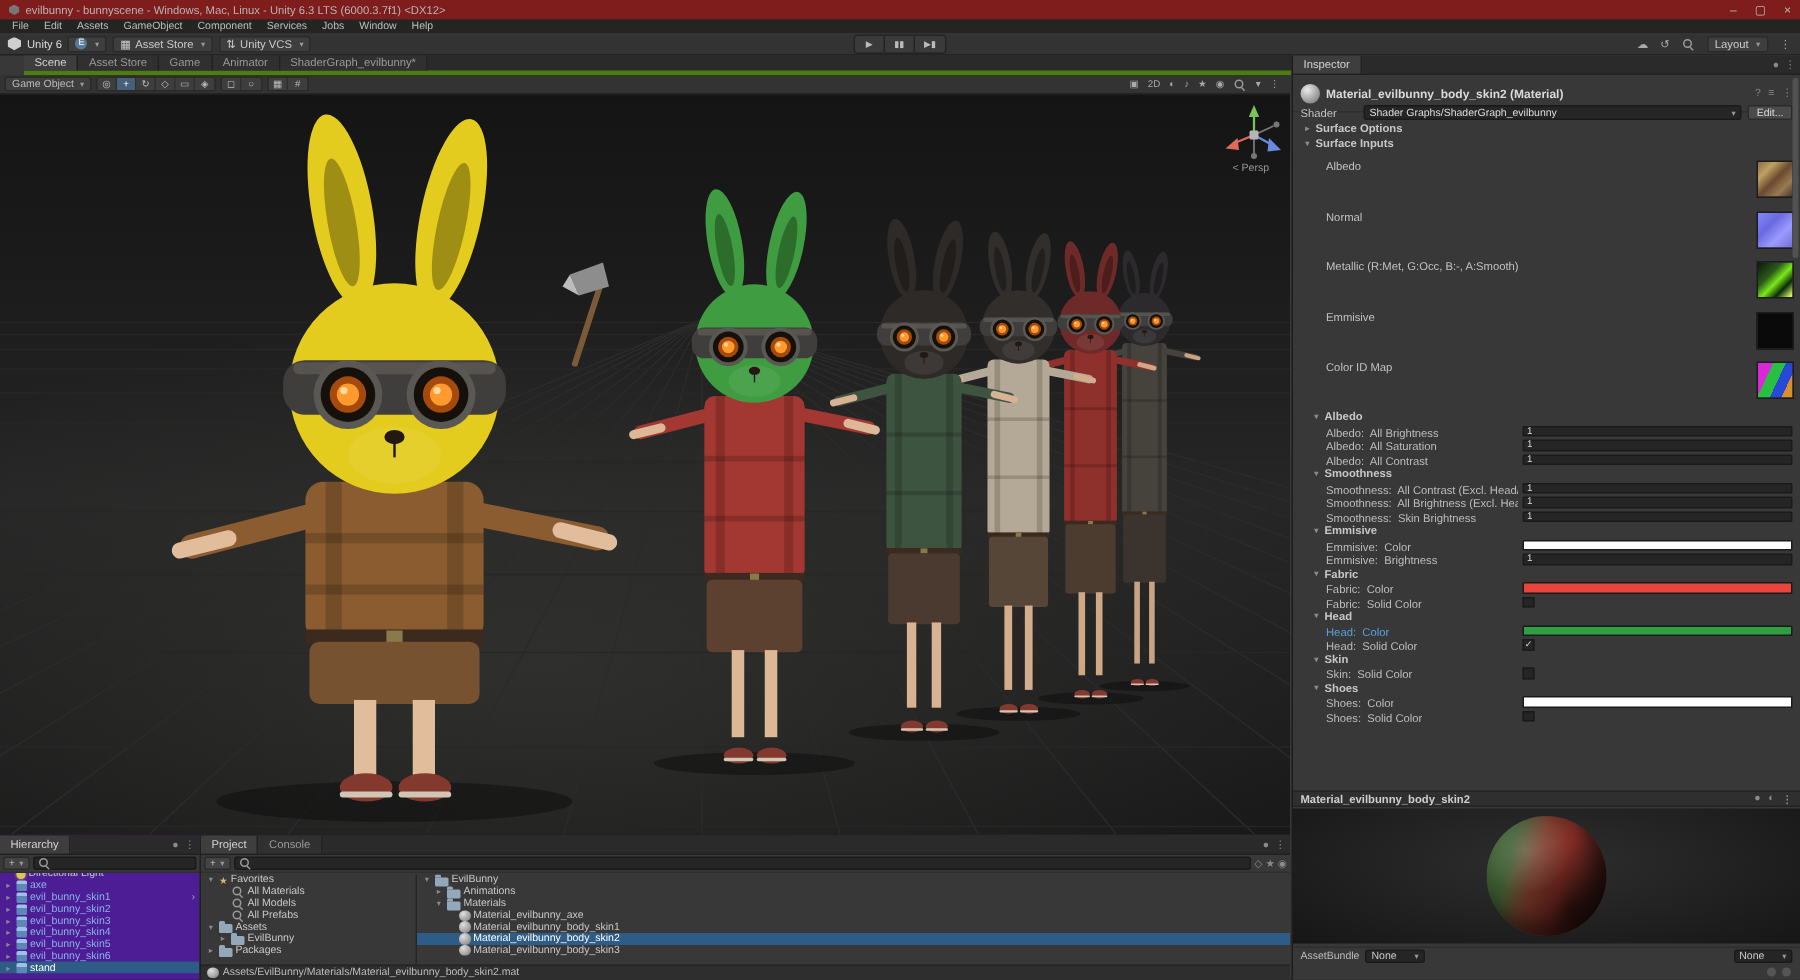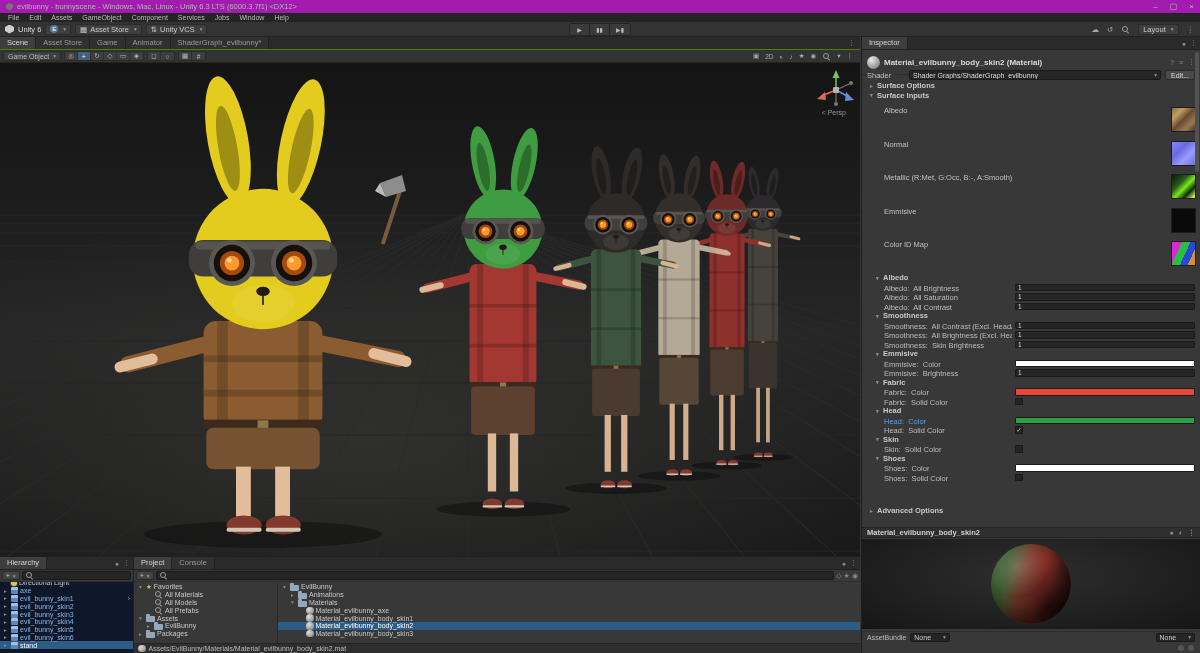--- a/index.html
+++ b/index.html
@@ -2,21 +2,21 @@
 <html><head>
 <meta charset="utf-8">
 <style>
   *{margin:0;padding:0;box-sizing:border-box;user-select:none}
   html,body{width:1200px;height:653px;overflow:hidden;background:#1a1a1a;font-family:"Liberation Sans",sans-serif}
   #app{position:absolute;inset:0;width:1200px;height:653px;background:#383838;color:#c8c8c8;font-size:9px}
   .caret{font-size:5.5px;color:#999;margin-left:2px}
   .tri{display:inline-block;width:7px;text-align:center;color:#8a8a8a;font-size:5.5px;flex:none}
   .dim{color:#8a8a8a;font-size:7px}
   
-  .titlebar{position:absolute;left:0;top:0;width:1200px;height:13px;background:#a21caf;display:flex;align-items:center;gap:4px;padding:0 6px;font-size:7.5px;color:#b5b5b5}
+  .titlebar{position:absolute;left:0;top:0;width:1200px;height:13px;background:#7f1d1d;display:flex;align-items:center;gap:4px;padding:0 6px;font-size:7.5px;color:#b5b5b5}
   .app-ic{width:7px;height:7px;background:#777;clip-path:polygon(50% 0,100% 28%,100% 72%,50% 100%,0 72%,0 28%)}
   .win-controls{margin-left:auto;display:flex;gap:12px;color:#bbb;font-size:8px}
   
   .menubar{position:absolute;left:0;top:13px;width:1200px;height:9px;background:#242424;display:flex;align-items:center;padding:0 3px;font-size:7px;color:#bdbdbd}
   .menu-item{padding:0 5px}
   
   .toolbar{position:absolute;left:0;top:22px;width:1200px;height:15px;background:#333;border-bottom:1px solid #232323;display:flex;align-items:center;font-size:7.5px}
   .tb-left{display:flex;align-items:center;gap:4px;padding-left:5px}
   .tb-right{margin-left:auto;display:flex;align-items:center;gap:8px;padding-right:6px;color:#aaa}
   .tb-btn{height:11px;display:flex;align-items:center;gap:3px;background:#3e3e3e;border:1px solid #2a2a2a;border-radius:2px;padding:0 4px;color:#ccc}
@@ -24,21 +24,21 @@
   .tb-label{color:#ddd}
   .avatar{width:8px;height:8px;border-radius:50%;background:#5a7a9a;color:#fff;font-size:6px;display:flex;align-items:center;justify-content:center}
   .play-group{position:absolute;left:50%;transform:translateX(-50%);display:flex;background:#2c2c2c;border:1px solid #242424;border-radius:3px;overflow:hidden}
   .pg-btn{width:20px;height:11px;display:flex;align-items:center;justify-content:center;color:#bbb;font-size:6px;border-right:1px solid #242424;background:#3a3a3a}
   .pg-btn:last-child{border-right:none}
   
   .icon-search{position:relative;width:9px;height:9px;display:inline-block;flex:none}
   .icon-search::before{content:'';position:absolute;left:1px;top:1px;width:4px;height:4px;border:1px solid #999;border-radius:50%}
   .icon-search::after{content:'';position:absolute;left:6px;top:6px;width:3px;height:1px;background:#999;transform:rotate(45deg);transform-origin:0 0}
   
-  .left-dock-tabs{position:absolute;left:0;top:37px;width:860px;height:13px;background:#2a2a2a;border-bottom:1px solid #4d7c0f;display:flex;align-items:stretch}
+  .left-dock-tabs{position:absolute;left:16px;top:37px;width:860px;height:13px;background:#2a2a2a;border-bottom:3px solid #4d7c0f;display:flex;align-items:stretch}
   .tab{font-size:7.5px;line-height:12px;padding:0 7px;color:#9a9a9a;background:#303030;border-right:1px solid #222;display:flex;align-items:center;gap:3px;white-space:nowrap}
   .tab.active{background:#3e3e3e;color:#d5d5d5}
   .dock-kebab{margin-left:auto;color:#999;font-size:7px;padding:0 5px;display:flex;align-items:center}
   
   .scene-toolbar{position:absolute;left:0;top:50px;width:860px;height:13px;background:#333;border-bottom:1px solid #232323;display:flex;align-items:center;gap:3px;padding:0 3px;font-size:7px;color:#bbb}
   .st-btn{height:10px;display:flex;align-items:center;gap:2px;background:#3e3e3e;border:1px solid #2a2a2a;border-radius:2px;padding:0 4px}
   .st-group{display:flex;height:10px;border:1px solid #2a2a2a;border-radius:2px;overflow:hidden}
   .st-icon{width:13px;display:flex;align-items:center;justify-content:center;background:#3e3e3e;border-right:1px solid #2f2f2f;font-size:6.5px;color:#bbb}
   .st-icon:last-child{border-right:none}
   .st-icon.active{background:#46607a;color:#fff}
@@ -46,21 +46,21 @@
   
   .scene-view{position:absolute;left:0;top:63px;width:860px;height:493px;background:#171717;overflow:hidden}
   .persp-label{position:absolute;right:14px;top:46px;font-size:7px;color:#9a9a9a}
   
   .panel-tabs{height:13px;background:#2a2a2a;display:flex;align-items:stretch;border-bottom:1px solid #202020}
   .pt-right{margin-left:auto;display:flex;align-items:center;gap:4px;padding-right:3px}
   .mini-toolbar{height:12px;display:flex;align-items:center;gap:2px;padding:0 2px;background:#383838;border-bottom:1px solid #2e2e2e}
   .mini-btn{height:9px;background:#444;border:1px solid #2a2a2a;border-radius:2px;display:flex;align-items:center;gap:1px;padding:0 3px;font-size:6.5px;color:#ccc}
   .mini-search{flex:1;height:9px;background:#252525;border:1px solid #1a1a1a;border-radius:2px;display:flex;align-items:center;padding:0 2px}
   
-  .hierarchy{position:absolute;left:0;top:556px;width:133px;height:97px;background:#0f172a;border-top:1px solid #202020;overflow:hidden}
+  .hierarchy{position:absolute;left:0;top:556px;width:133px;height:97px;background:#4c1d95;border-top:1px solid #202020;overflow:hidden}
   .hier-list{overflow:hidden}
   .hrow{height:7.8px;display:flex;align-items:center;gap:2px;font-size:7px;color:#c8c8c8;padding-left:2px;white-space:nowrap}
   .hrow.partial{margin-top:-3px}
   .hrow.selected{background:#2d5c87}
   .hrow.selected .hlabel{color:#fff}
   .hlabel.prefab{color:#8ab4e8}
   .open-arrow{margin-left:auto;padding-right:3px;color:#aaa;font-size:7px}
   .icon-cube{width:7px;height:7px;flex:none;border-radius:1px;background:linear-gradient(180deg,#9ec1e8 0%,#9ec1e8 38%,#5e87b8 38%)}
   .icon-light{width:6px;height:6px;flex:none;border-radius:50%;background:#d8c85a;box-shadow:0 0 2px #d8c85a}
   
@@ -843,24 +843,20 @@
         </div>
         <div class="sec-row">
           <span class="lbl">Shoes:  Color</span>
           <div class="ctrl color" style="background: rgb(255, 255, 255);"></div>
         </div>
         <div class="sec-row">
           <span class="lbl">Shoes:  Solid Color</span>
           <div class="ctrl checkbox"></div>
         </div>
       </div>
-    <div class="foldout" style="top:469px">
-      <span class="tri">▸</span>
-        <span>Advanced Options</span>
-    </div>
     <div class="preview-header">
       <span>Material_evilbunny_body_skin2</span>
       <div class="ih-right">
         <span class="dim">●</span>
         <span class="dim">◐</span>
         <span class="dim">⋮</span>
       </div>
     </div>
     <div class="preview-area">
       <div class="preview-sphere"></div>

